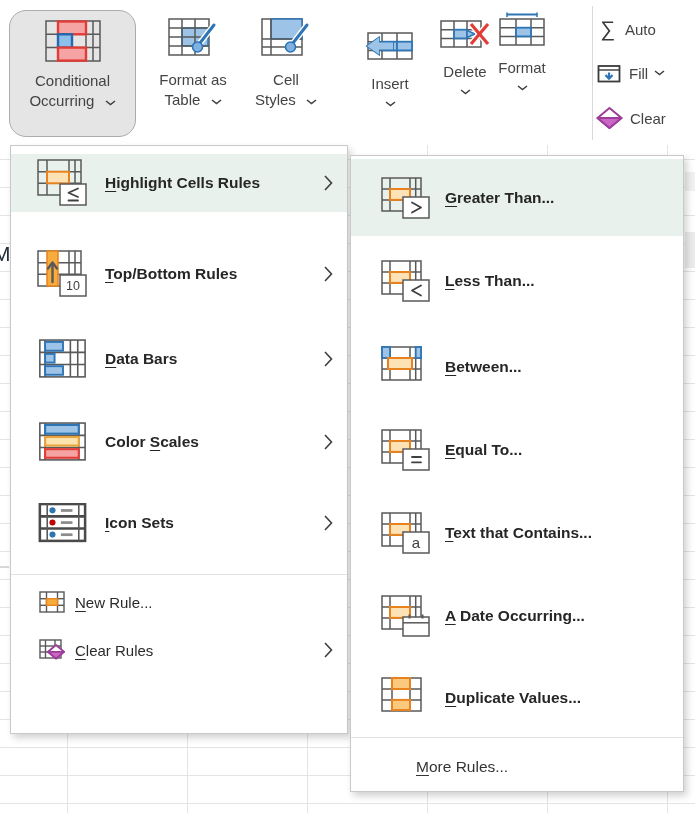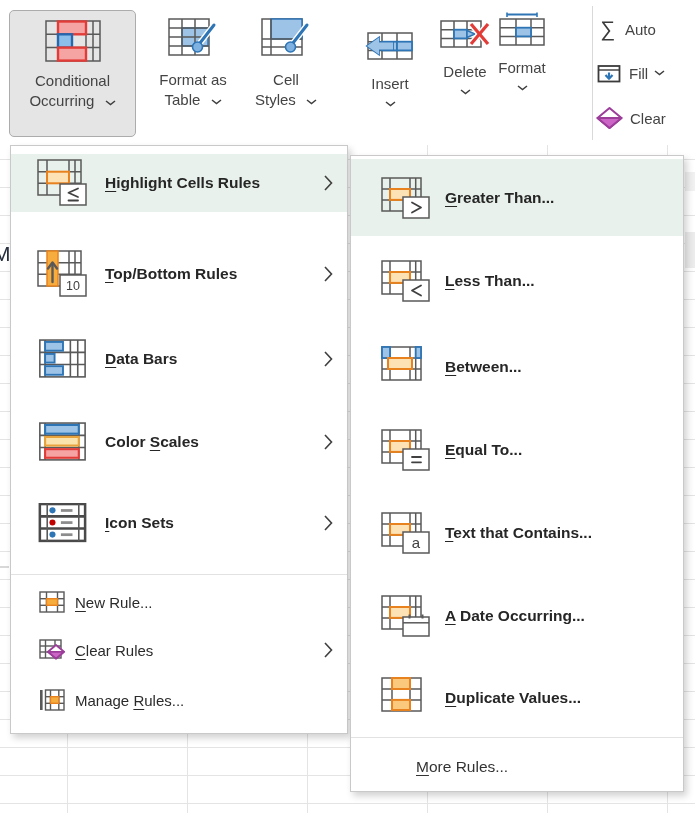--- a/index.html
+++ b/index.html
@@ -14,21 +14,21 @@
   .strip-band{position:absolute;left:685px;width:10px;}
   #band1{top:172px;height:19px;background:#F1F1F1;}
   #band2{top:232px;height:36px;background:#ECECEC;}
   #left-dash{position:absolute;left:0;top:566px;width:9px;height:2px;background:#D8D8D8;}
   #clipped-cell{position:absolute;left:-7px;top:242px;font-size:21px;color:#26303f;}
   
   #ribbon{position:absolute;left:0;top:0;width:695px;height:145px;background:#fff;z-index:2;}
   .rbtn{position:absolute;display:flex;flex-direction:column;align-items:center;
         color:#444;font-size:15px;line-height:20px;text-align:center;}
   #btn-cf{left:9px;top:10px;width:127px;height:127px;background:#E5E5E5;
-          border:1px solid #ACACAC;border-radius:5px;box-sizing:border-box;padding-top:9px;}
+          border:1px solid #ACACAC;border-radius:17px;box-sizing:border-box;padding-top:9px;}
   #btn-cf .lbl{margin-top:7px;}
   #btn-fat{left:147px;top:16px;width:92px;}
   #btn-cs{left:246px;top:16px;width:80px;}
   .lbl-block{margin-top:10px;}
   #btn-insert{left:360px;top:32px;width:60px;align-items:center;}
   #btn-delete{left:432px;top:20px;width:66px;}
   #btn-format{left:487px;top:12px;width:70px;}
   .chev-below{margin-top:7px;}
   #rdivider{position:absolute;left:592px;top:6px;width:1px;height:134px;background:#D9D9D9;}
   .rrow{position:absolute;display:flex;align-items:center;color:#444;font-size:15px;white-space:nowrap;}
@@ -393,34 +393,20 @@
       </svg>
     </span>
     <span class="mlabel"><span></span><span class="ak">C</span><span>lear Rules</span></span>
     <span class="marrow">
         <svg width="9" height="16" viewBox="0 0 9 16">
           <path d="M1 1 L7.5 8 L1 15" stroke="#3f3f3f" stroke-width="1.6" fill="none"></path>
         </svg>
       </span>
   </div>
 
-  <div class="mrow small" style="top:528px;height:52px">
-    <span class="micon">
-      <svg width="26" height="22" viewBox="0 0 26 22">
-        <rect x="1" y="1" width="2.6" height="20" fill="#595959"></rect>
-        <rect class="g1" x="6.5" y="1" width="18.5" height="20"></rect>
-        <line class="g1" x1="11.5" y1="1" x2="11.5" y2="21"></line>
-          <line class="g1" x1="19.8" y1="1" x2="19.8" y2="21"></line>
-        <line class="g1" x1="6.5" y1="7.7" x2="25" y2="7.7"></line>
-          <line class="g1" x1="6.5" y1="14.3" x2="25" y2="14.3"></line>
-        <rect x="11.5" y="7.7" width="8.3" height="6.6" fill="#F6AD3E" stroke="#E8821E" stroke-width="1.4"></rect>
-      </svg>
-    </span>
-    <span class="mlabel"><span>Manage </span><span class="ak">R</span><span>ules...</span></span>
-  </div>
 </div>
 
 <div id="menu-sub" class="menu">
 
   <div class="mrow srow hl" style="top:3px;height:77px">
     <span class="micon">
       <svg width="50" height="42" viewBox="0 0 50 42">
         <rect class="g" x="1" y="1" width="39" height="33"></rect>
         <line class="g" x1="9" y1="1" x2="9" y2="34"></line>
           <line class="g" x1="29" y1="1" x2="29" y2="34"></line>

